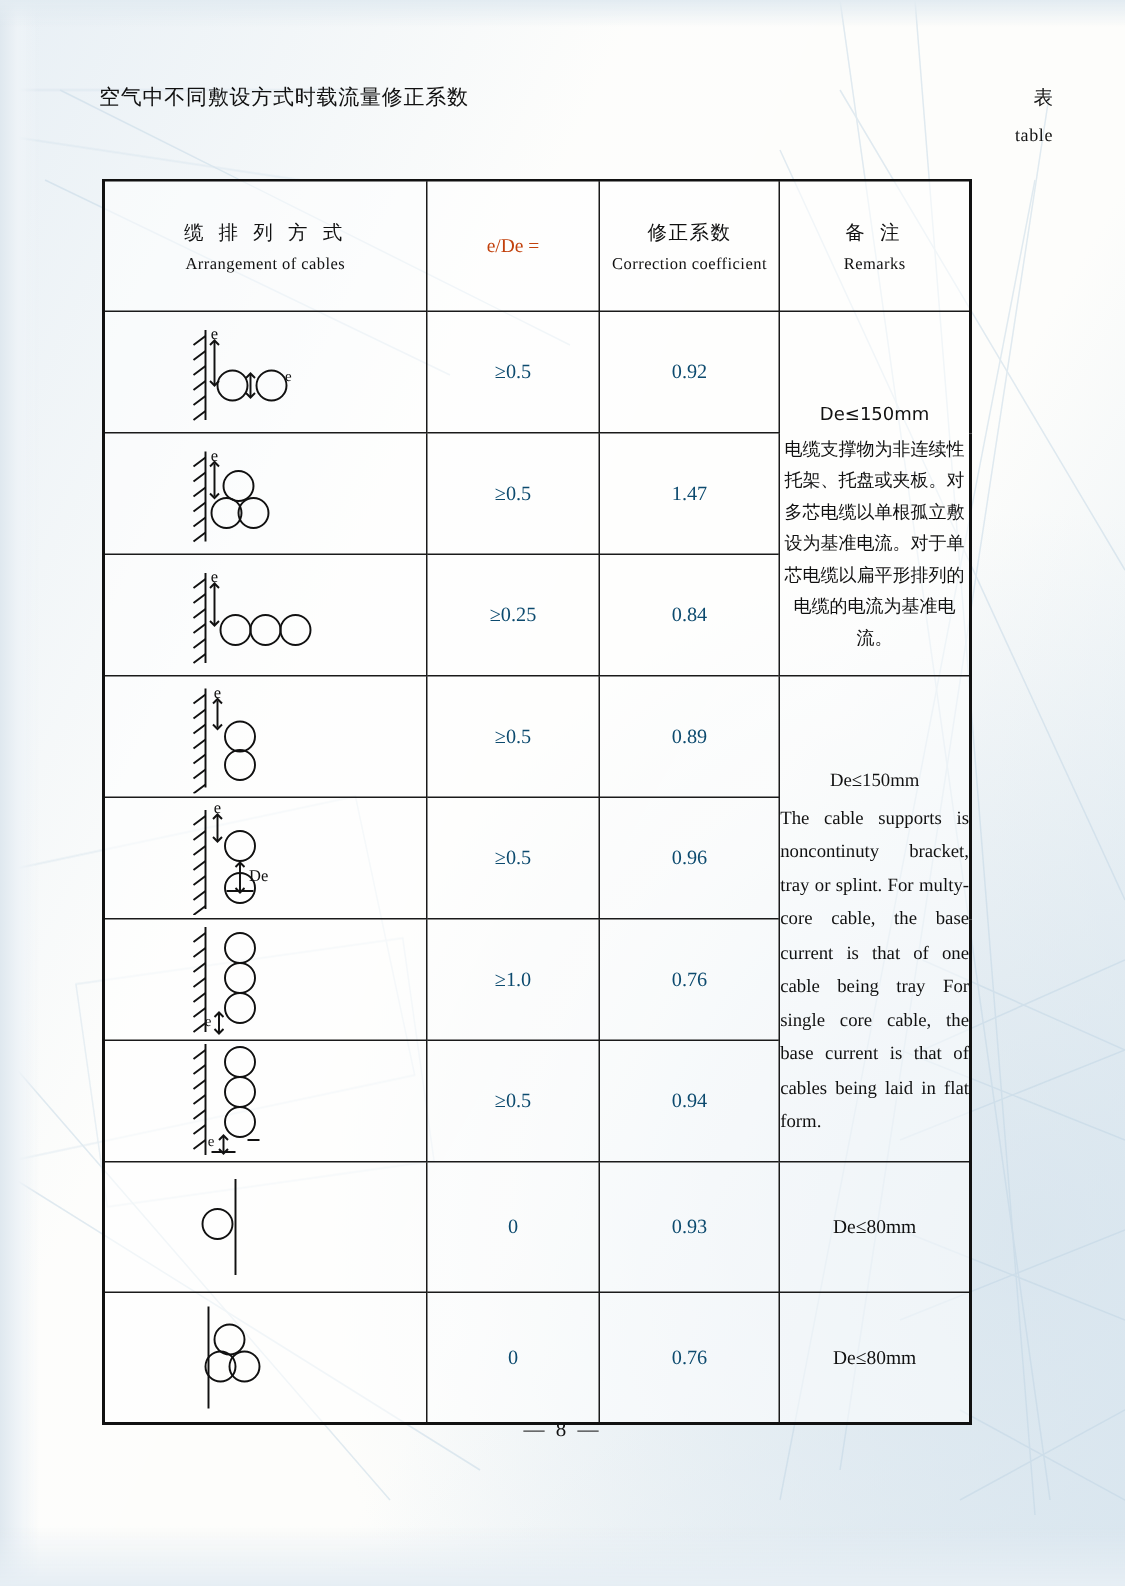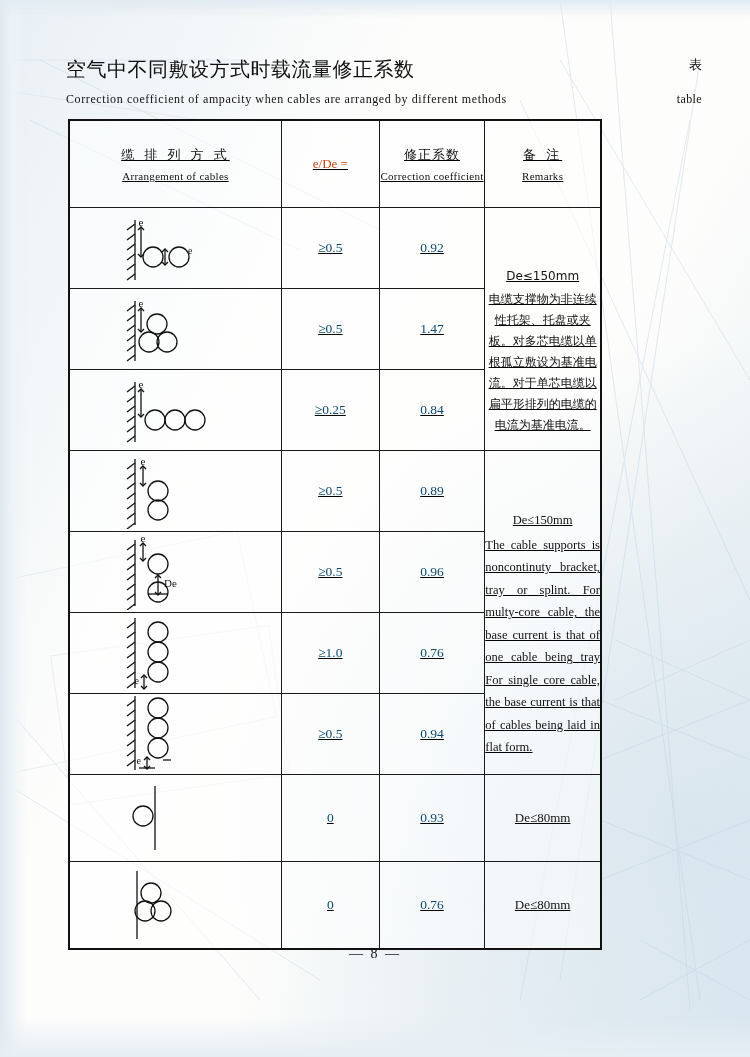--- a/index.html
+++ b/index.html
@@ -53,21 +53,21 @@
   }
 
   .header {
     position: absolute;
     left: 66px;
     top: 56px;
     right: 40px;
   }
   .title-cn {
     font-family: "DejaVu Sans", sans-serif;
-    font-size: 20px;
+    font-size: 14px;
     color: #111;
     letter-spacing: .5px;
     display: inline-block;
   }
   .title-right {
     float: right;
     font-family: "DejaVu Sans", sans-serif;
     font-size: 13px;
     color: #111;
     margin-right: 8px;
@@ -83,24 +83,23 @@
   .title-en .right {
     float: right;
     letter-spacing: .4px;
     margin-right: 8px;
   }
 
   table.maintable {
     position: absolute;
     left: 68px;
     top: 119px;
-    width: 534px;
+    width: 580px;
     border-collapse: collapse;
     background: rgba(255,255,255,0.55);
-    text-decoration: underline;
   }
   table.maintable td, table.maintable th {
     border: 1px solid #1a1a1a;
     vertical-align: middle;
     text-align: center;
     padding: 0;
   }
   table.maintable {
     border: 2px solid #111;
   }
@@ -215,21 +214,20 @@
 
   <div class="paper-edge-left"></div>
   <div class="paper-edge-top"></div>
   <div class="paper-edge-bottom"></div>
 
   <div class="header">
     <span class="title-right">表</span>
     <span class="title-cn">空气中不同敷设方式时载流量修正系数</span>
     <div class="title-en">
       <span class="right">table</span>
-      <span>Correction coefficient of ampacity when cables  are arranged by different methods</span>
     </div>
   </div>
 
   <table class="maintable">
     <tbody>
       <tr class="hdr">
         <td class="col-dia">
           <div class="cn">缆 排 列 方 式</div>
           <div class="en">Arrangement of cables</div>
         </td>

